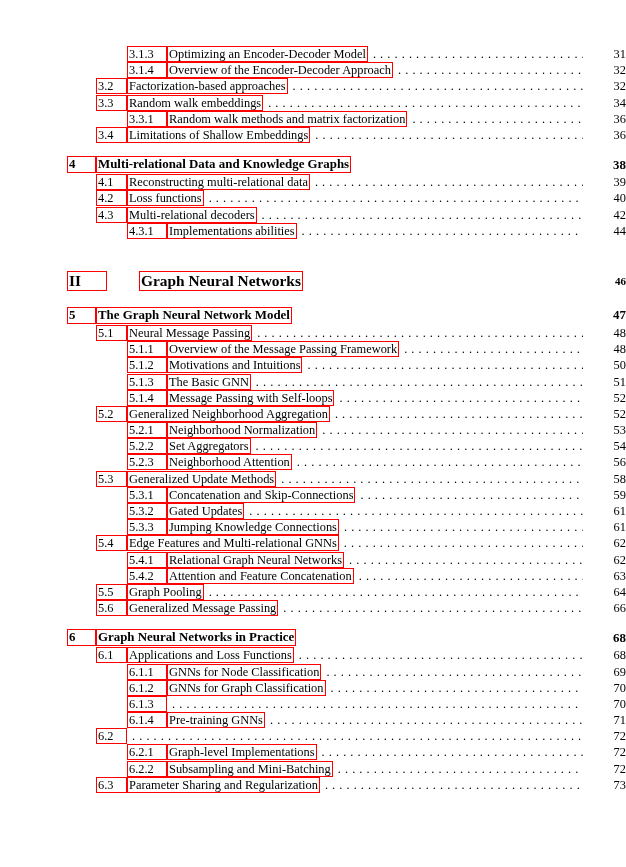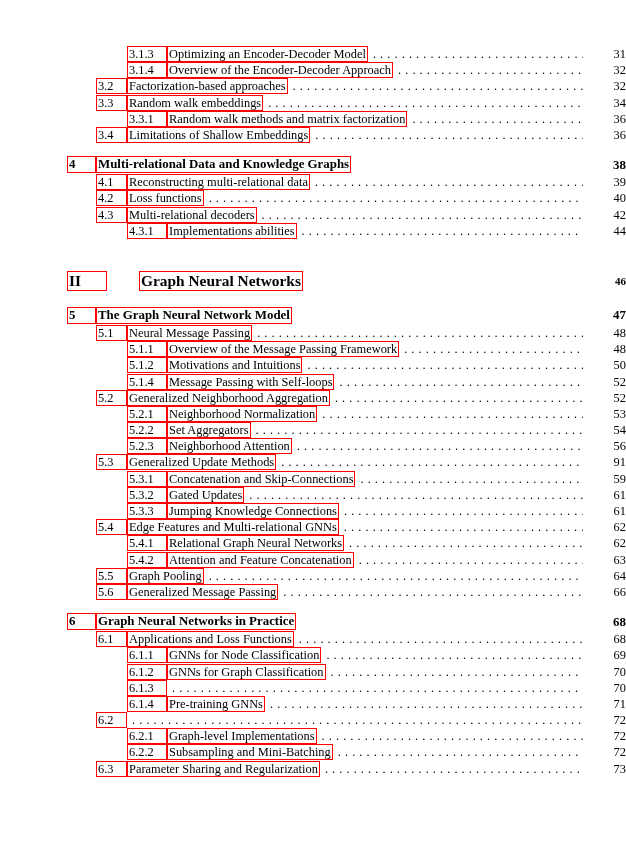--- a/index.html
+++ b/index.html
@@ -218,20 +218,26 @@
       <span class="leader"></span>
       <span class="pg">48</span>
     </div>
     <div class="row lvl-subsection">
       <span class="num">5.1.2</span>
       <span class="title">Motivations and Intuitions</span>
       <span class="leader"></span>
       <span class="pg">50</span>
     </div>
     <div class="row lvl-subsection">
+      <span class="num">5.1.3</span>
+      <span class="title">The Basic GNN</span>
+      <span class="leader"></span>
+      <span class="pg">51</span>
+    </div>
+    <div class="row lvl-subsection">
       <span class="num">5.1.4</span>
       <span class="title">Message Passing with Self-loops</span>
       <span class="leader"></span>
       <span class="pg">52</span>
     </div>
     <div class="row lvl-section">
       <span class="num">5.2</span>
       <span class="title">Generalized Neighborhood Aggregation</span>
       <span class="leader"></span>
       <span class="pg">52</span>
@@ -251,21 +257,21 @@
     <div class="row lvl-subsection">
       <span class="num">5.2.3</span>
       <span class="title">Neighborhood Attention</span>
       <span class="leader"></span>
       <span class="pg">56</span>
     </div>
     <div class="row lvl-section">
       <span class="num">5.3</span>
       <span class="title">Generalized Update Methods</span>
       <span class="leader"></span>
-      <span class="pg">91</span>
+      <span class="pg">58</span>
     </div>
     <div class="row lvl-subsection">
       <span class="num">5.3.1</span>
       <span class="title">Concatenation and Skip-Connections</span>
       <span class="leader"></span>
       <span class="pg">59</span>
     </div>
     <div class="row lvl-subsection">
       <span class="num">5.3.2</span>
       <span class="title">Gated Updates</span>

